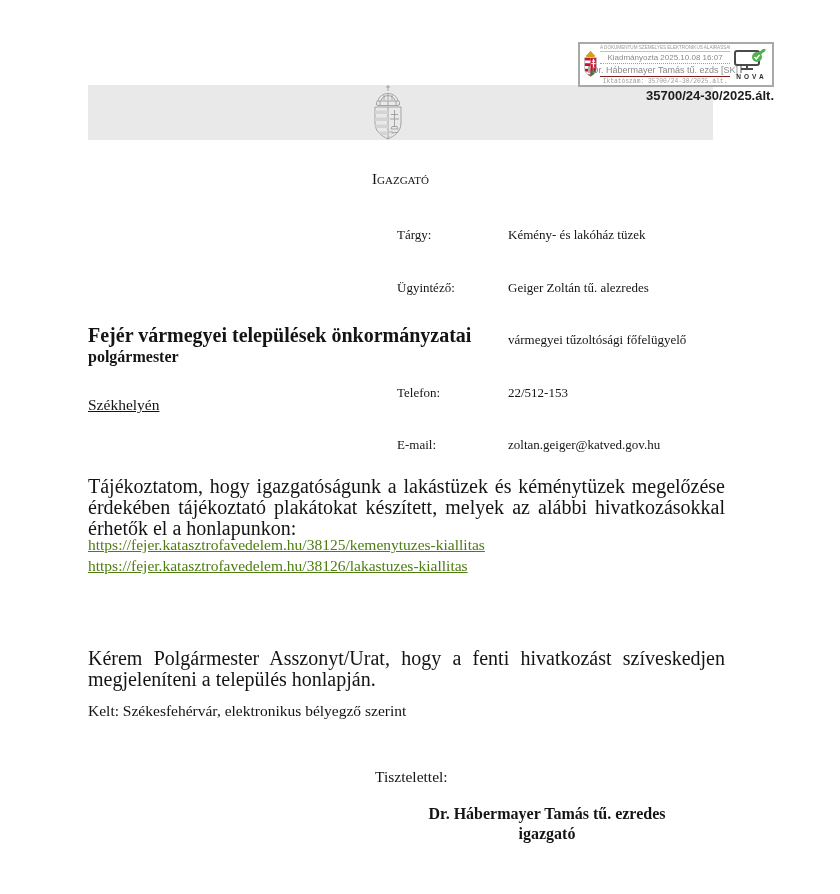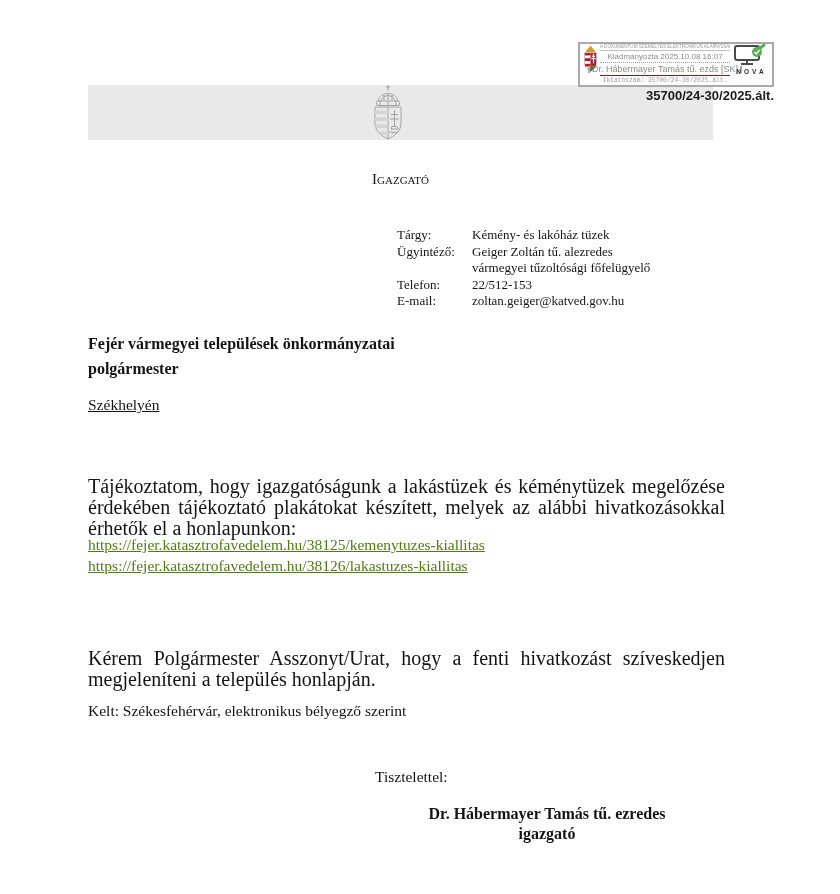--- a/index.html
+++ b/index.html
@@ -20,44 +20,44 @@
     text-align:center;font-size:17.5px;letter-spacing:.2px;color:#111;
   }
   .org-role{
     position:absolute;left:88px;top:171px;width:625px;
     text-align:center;font-size:15px;font-variant:small-caps;color:#111;
   }
   
   .stamp{
     position:absolute;left:578px;top:42px;width:196px;height:45px;
     border:2px solid #a9a9a9;background:#fff;box-sizing:border-box;
-    display:flex;align-items:flex-start;font-family:"Liberation Sans", sans-serif;
+    display:flex;align-items:center;font-family:"Liberation Sans", sans-serif;
   }
   .stamp-arms{flex:0 0 auto;margin:0 2px 0 3px;}
   .stamp-center{flex:1 1 auto;min-width:0;display:flex;flex-direction:column;justify-content:center;}
   .stamp-l1{font-size:4.6px;color:#9a9a9a;white-space:nowrap;overflow:hidden;border-bottom:.5px solid #c0c0c0;padding-bottom:1px;text-align:center;}
   .stamp-l2{font-size:8px;color:#8a8a8a;white-space:nowrap;border-bottom:1px dotted #a0a0a0;text-align:center;padding:1px 0;}
   .stamp-l3{font-size:9px;color:#8a8a8a;white-space:nowrap;border-bottom:1px solid #7f1d1d;text-align:center;padding:1px 0;display:flex;align-items:center;justify-content:center;gap:2px;}
   .stamp-l4{font-size:6.3px;color:#9d9d9d;font-family:"Liberation Mono", monospace;white-space:nowrap;text-align:center;padding-top:1px;}
   .mini-ic{display:inline-block;width:6px;height:5px;border:1px solid #adadad;background:#dcdcdc;}
   .stamp-nova{flex:0 0 auto;width:40px;display:flex;flex-direction:column;align-items:center;margin-right:2px;}
   .nova-label{font-size:6.5px;font-weight:bold;letter-spacing:3px;color:#2b2b2b;margin-top:1px;padding-left:3px;}
   .regnum{
     position:absolute;left:578px;top:88px;width:196px;text-align:right;
     font-family:"Liberation Sans", sans-serif;font-weight:bold;font-size:13px;color:#1c1c1c;
   }
   
   .meta{
     position:absolute;left:397px;top:227px;
     display:grid;grid-template-columns:75px auto;
-    font-size:13px;line-height:16.6px;color:#141414;
+    font-size:13px;line-height:16.6px;color:#141414;gap:36px;
   }
   
-  .r1{position:absolute;left:88px;top:335px;font-weight:bold;font-size:16px;}
-  .r2{position:absolute;left:88px;top:360px;font-weight:bold;font-size:16px;}
+  .r1{position:absolute;left:88px;top:324px;font-weight:bold;font-size:20px;}
+  .r2{position:absolute;left:88px;top:348px;font-weight:bold;font-size:16px;}
   .rplace{position:absolute;left:88px;top:396px;font-size:15.5px;text-decoration:underline;}
   .salut{position:absolute;left:88px;top:427px;font-weight:bold;font-size:16px;}
   
   .para{position:absolute;left:88px;width:637px;font-size:20px;line-height:21px;text-align:justify;}
   .p1{top:476px;}
   .p2{top:591px;}
   .p3{top:648px;}
   .links{position:absolute;left:88px;top:534px;font-size:15.5px;line-height:21px;}
   .links a{color:#4d7c0f;display:block;}
   .kelt{position:absolute;left:88px;top:702px;font-size:15.5px;}

